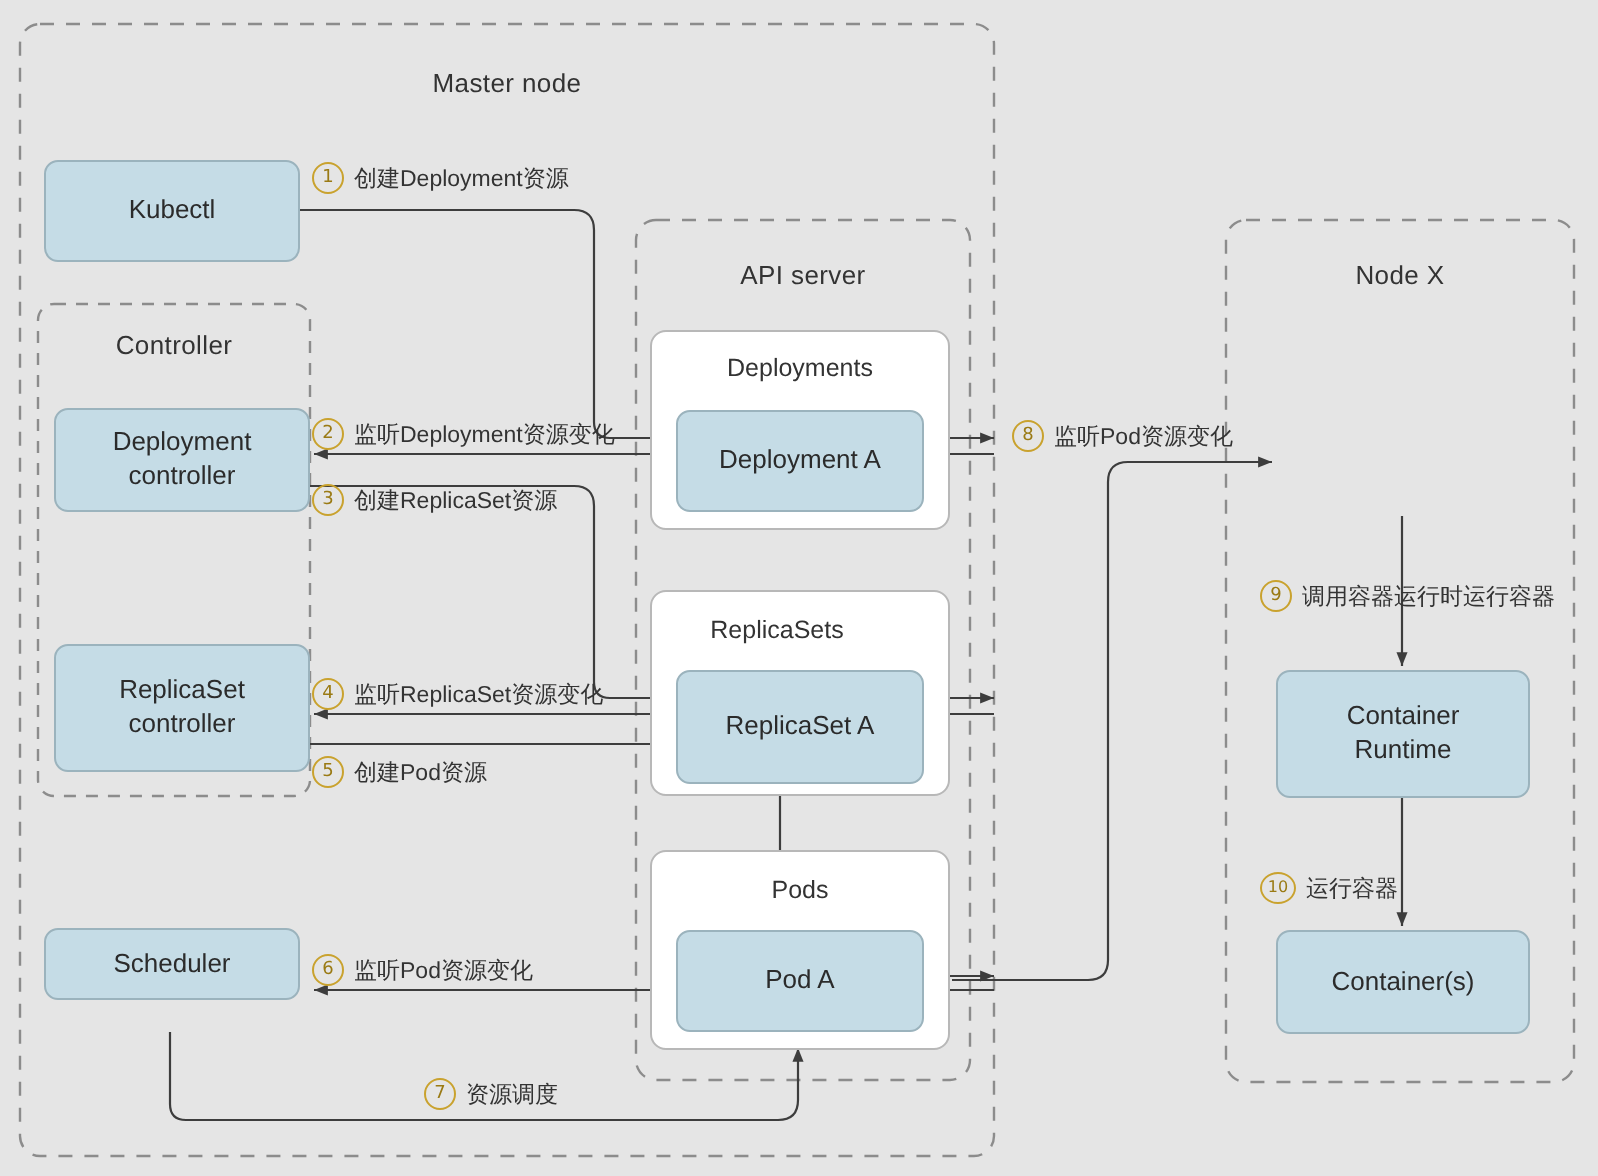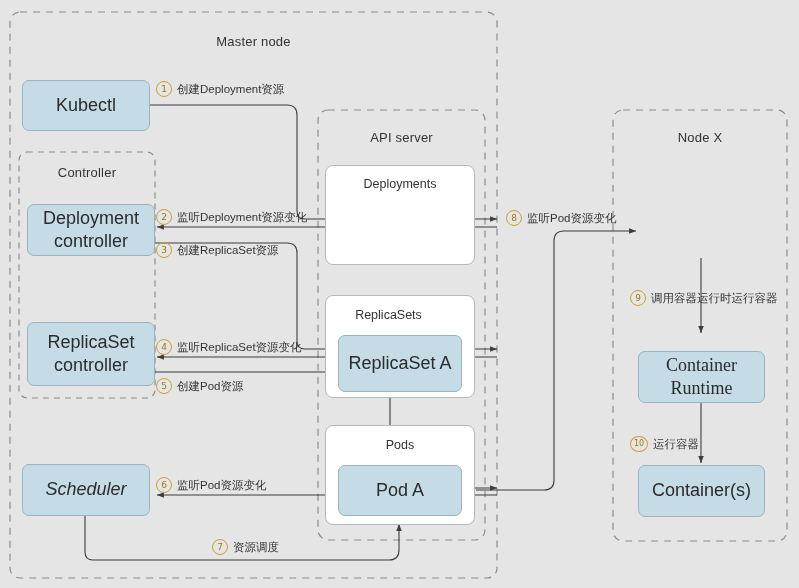--- a/index.html
+++ b/index.html
@@ -39,21 +39,21 @@
   .node-box {
     position: absolute;
     box-sizing: border-box;
     background: #c5dce6;
     border: 1px solid #9bb3bd;
     border-radius: 7px;
     display: flex;
     align-items: center;
     justify-content: center;
     text-align: center;
-    font-size: 18px;
+    font-size: 13px;
     color: #2b2b2b;
     line-height: 1.28;
     padding: 2px 4px;
   }
   .white-card {
     position: absolute;
     box-sizing: border-box;
     background: #ffffff;
     border: 1px solid #b8b8b8;
     border-radius: 8px;
@@ -151,35 +151,38 @@
     </div>
   </div>
 
   <div class="node-box" style="left:27px; top:322px; width:128px; height:64px;">
     <div>
       <div>ReplicaSet</div>
       <div>controller</div>
     </div>
   </div>
 
-  <div class="node-box" style="left:22px; top:464px; width:128px; height:52px;font-style:italic;">
+  <div class="node-box" style="left:22px; top:464px; width:128px; height:36px;">
     <span>Scheduler</span>
   </div>
 
+  <div class="node-box" style="left:338px; top:205px; width:124px; height:51px;">
+    <span>Deployment A</span>
+  </div>
 
   <div class="node-box" style="left:338px; top:335px; width:124px; height:57px;">
     <span>ReplicaSet A</span>
   </div>
 
   <div class="node-box" style="left:338px; top:465px; width:124px; height:51px;">
     <span>Pod A</span>
   </div>
 
 
-  <div class="node-box" style="left:638px; top:351px; width:127px; height:52px;font-family:Liberation Serif, serif;">
+  <div class="node-box" style="left:638px; top:335px; width:127px; height:64px;">
     <div>
       <div>Container</div>
       <div>Runtime</div>
     </div>
   </div>
 
   <div class="node-box" style="left:638px; top:465px; width:127px; height:52px;">
     <span>Container(s)</span>
   </div>
 

